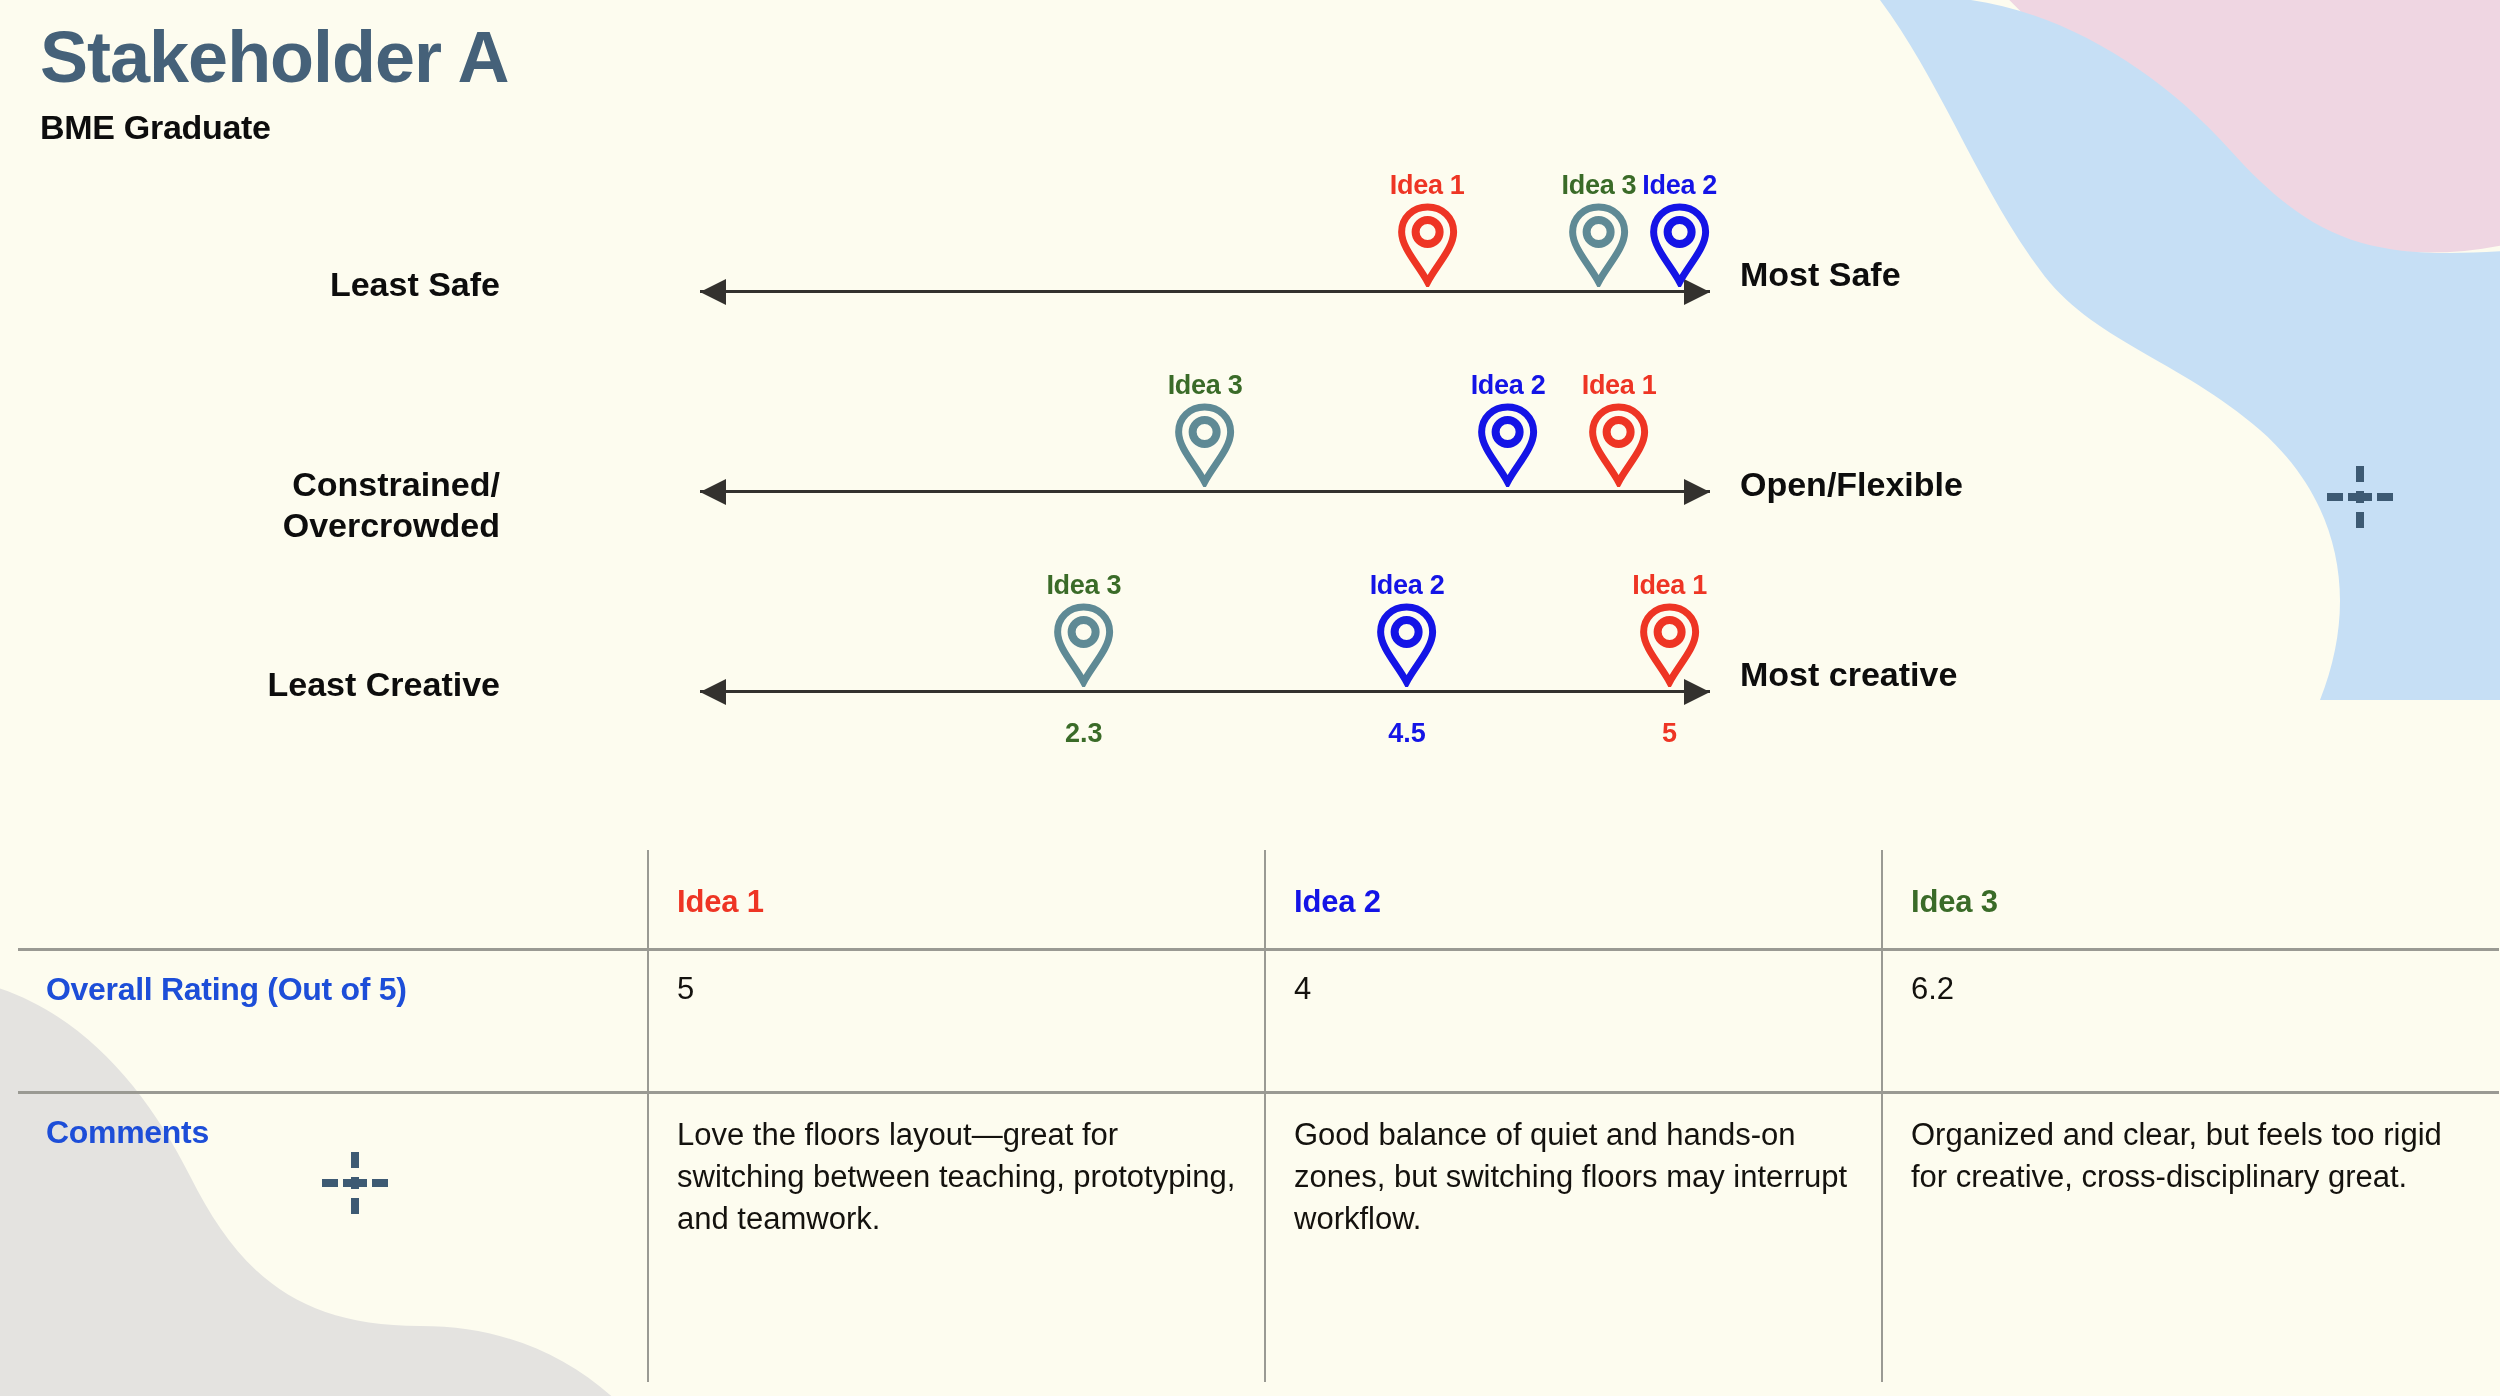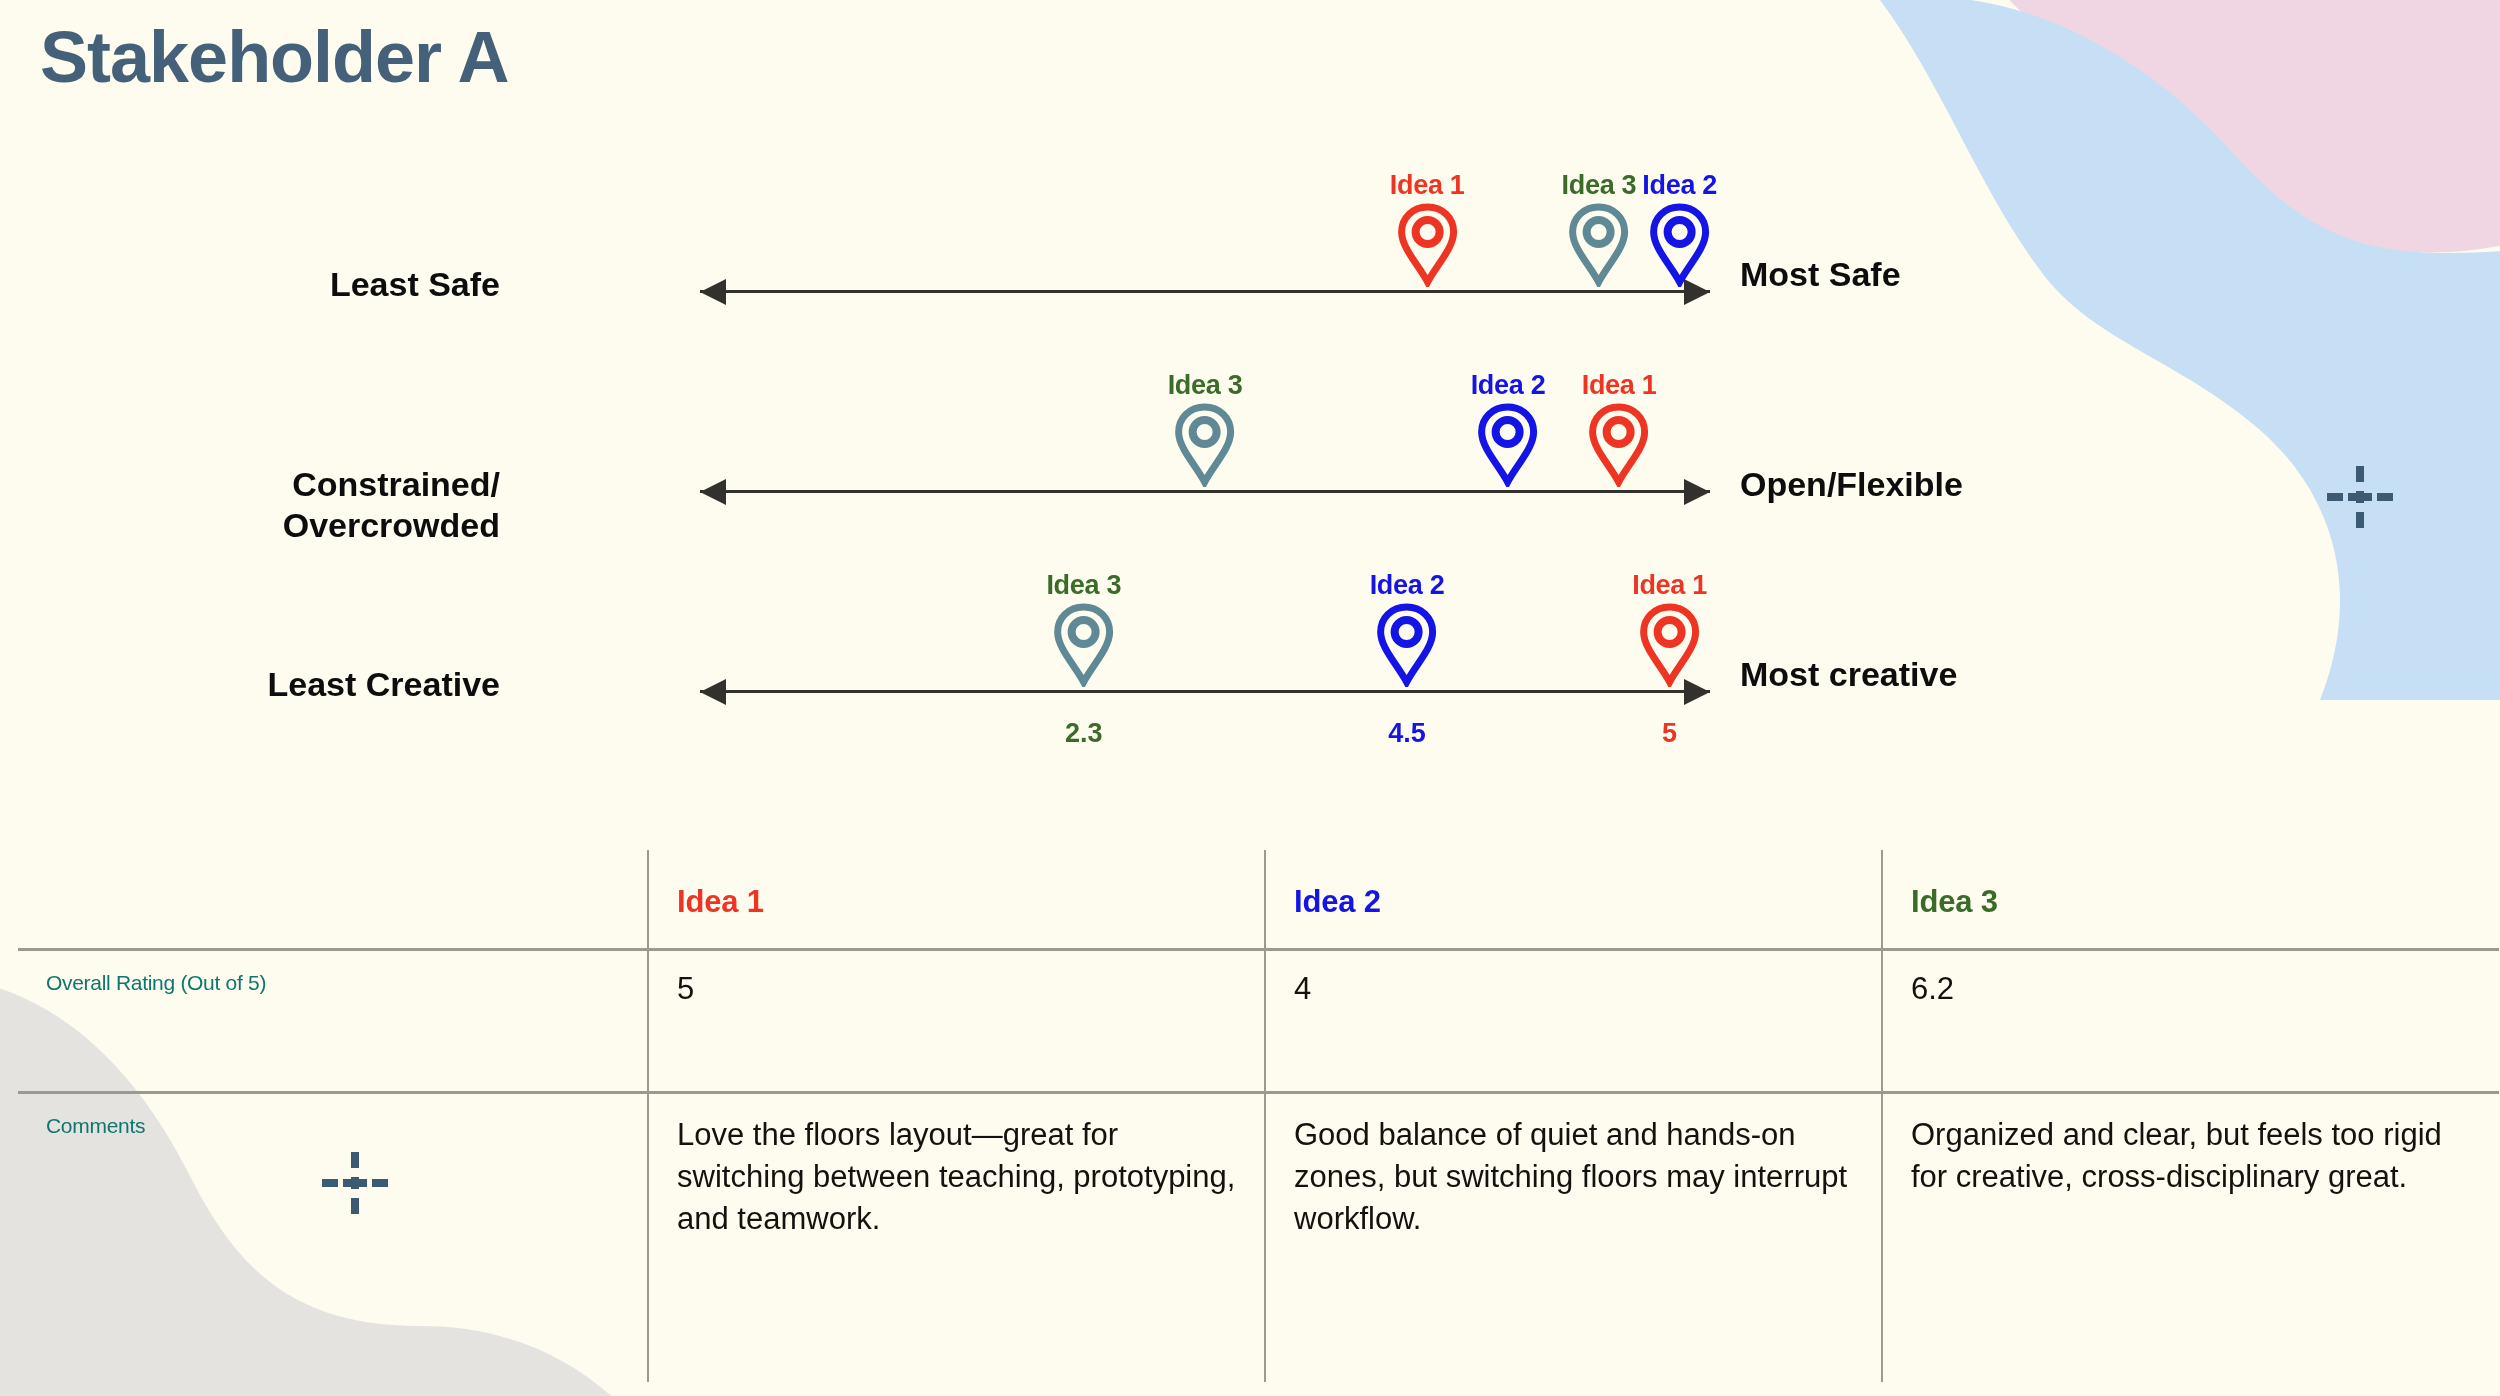--- a/index.html
+++ b/index.html
@@ -109,23 +109,23 @@
     text-align: left;
     padding: 20px 28px 28px 28px;
   }
   #eval-table thead th { padding-top: 34px; }
   .th-idea {
     font-size: 31px;
     font-weight: bold;
     letter-spacing: -0.2px;
   }
   .row-label {
-    font-size: 21px;
-    font-weight: normal;
-    color: #0f766e;
+    font-size: 32px;
+    font-weight: bold;
+    color: #1d4ed8;
     letter-spacing: -0.3px;
   }
   .cell-value {
     font-size: 31px;
     font-weight: normal;
     color: #14120E;
   }
   .cell-comment {
     font-size: 31px;
     font-weight: normal;
@@ -171,20 +171,21 @@
       <rect x="23" y="31" width="24" height="8"></rect>
       <rect x="31" y="4" width="8" height="16"></rect>
       <rect x="31" y="50" width="8" height="16"></rect>
       <rect x="2" y="31" width="16" height="8"></rect>
       <rect x="52" y="31" width="16" height="8"></rect>
     </g>
   </svg>
 
   <div id="header">
     <h1 id="page-title">Stakeholder A</h1>
+    <div id="page-subtitle">BME Graduate</div>
   </div>
 
   <div id="scales">
       <div class="scale-row">
         <div class="scale-left-label" style="top:94px;">Least Safe</div>
         <div class="scale-right-label" style="top:84px;">Most Safe</div>
         <div class="axis-line" style="top:120px;"></div>
         <div class="arrow-head arrow-left" style="top:109px;"></div>
         <div class="arrow-head arrow-right" style="top:109px;"></div>
         <div class="pin-group" style="left:1427.1999999999998px; top:0px;">

